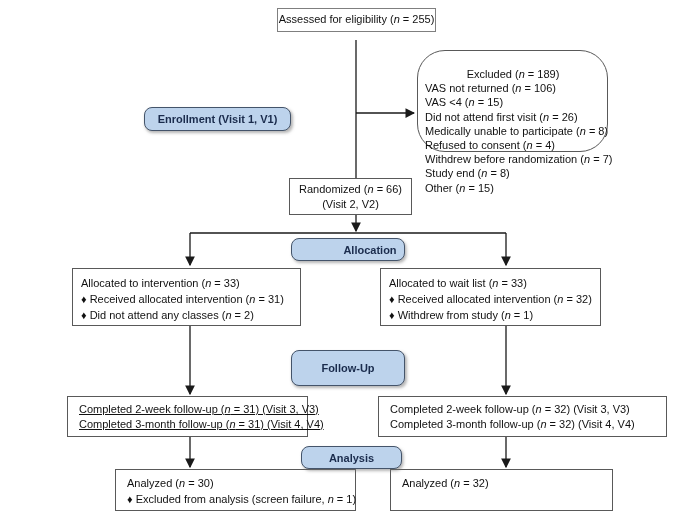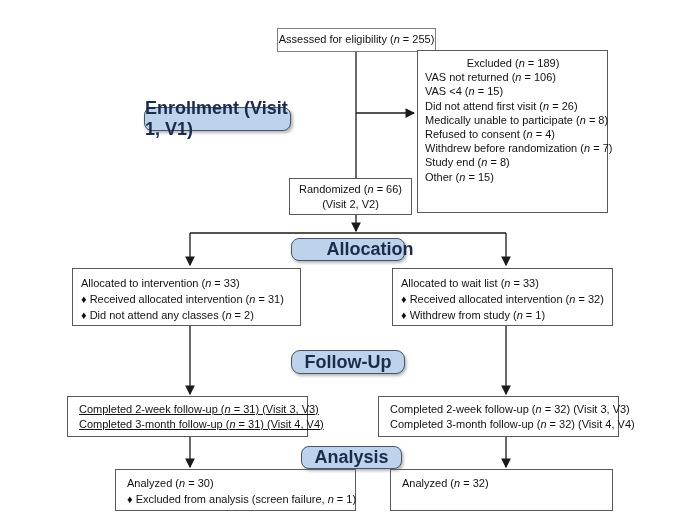--- a/index.html
+++ b/index.html
@@ -15,37 +15,37 @@
   .canvas{position:relative;width:682px;height:529px;background:#fff;overflow:hidden;}
   .connectors{position:absolute;left:0;top:0;width:682px;height:529px;z-index:0;pointer-events:none;}
   .node{
     position:absolute;background:#fff;border:1.4px solid var(--box-border);
     font-size:11px;line-height:14px;z-index:1;
   }
   .node.center{text-align:center;}
   .node i{font-style:italic;}
   .stage{
     position:absolute;background:var(--stage-fill);border:1.6px solid var(--stage-border);
-    border-radius:8px;z-index:2;color:var(--stage-text);font-weight:bold;font-size:18px;
+    border-radius:8px;z-index:2;color:var(--stage-text);font-weight:bold;font-size:11px;
     display:flex;align-items:center;justify-content:center;
     box-shadow:1.5px 2px 3px rgba(110,110,110,.5);
   }
   .ex-title{text-align:center;}
   .line-item{white-space:nowrap;}
   
-  #assessed{left:277px;top:28px;width:159px;height:24px;line-height:21px;border-color:#7f7f7f;border-width:1.6px;}
-  #excluded{left:417px;top:50px;width:191px;height:163px;padding:5px 6px 0 7px;line-height:14.2px;}
+  #assessed{left:277px;top:8px;width:159px;height:24px;line-height:21px;border-color:#7f7f7f;border-width:1.6px;}
+  #excluded{left:417px;top:50px;width:191px;height:102px;padding:16px 6px 0 7px;line-height:14.2px;border-radius:28px;}
   #stage-enrollment{left:144px;top:107px;width:147px;height:24px;}
   #randomized{left:289px;top:178px;width:123px;height:37px;padding-top:3px;line-height:15px;}
   #stage-allocation{left:291px;top:238px;width:114px;height:23px;padding-left:44px;}
   #alloc-left{left:72px;top:268px;width:229px;height:58px;padding:6px 0 0 8px;line-height:16px;}
-  #alloc-right{left:392px;top:268px;width:221px;height:58px;padding:6px 4px 0 8px;line-height:16px;}
-  #stage-followup{left:291px;top:350px;width:114px;height:24px;border-radius:9px;}
+  #alloc-right{left:380px;top:268px;width:221px;height:58px;padding:6px 4px 0 8px;line-height:16px;}
+  #stage-followup{left:291px;top:350px;width:114px;height:36px;}
   #fu-left{left:67px;top:396px;width:241px;height:41px;padding:5px 0 0 11px;line-height:15px;text-decoration:underline;}
-  #fu-right{left:378px;top:396px;width:241px;height:41px;padding:5px 0 0 11px;line-height:15px;}
+  #fu-right{left:378px;top:396px;width:289px;height:41px;padding:5px 0 0 11px;line-height:15px;}
   #stage-analysis{left:301px;top:446px;width:101px;height:23px;}
   #an-left{left:67px;top:469px;width:241px;height:42px;padding:5px 0 0 11px;line-height:16px;margin-left:48px;}
   #an-right{left:390px;top:469px;width:223px;height:42px;padding:5px 0 0 11px;line-height:16px;}
 </style>
 </head>
 <body>
 
 <div class="canvas">
 
   <svg class="connectors" viewBox="0 0 682 529" xmlns="http://www.w3.org/2000/svg">

